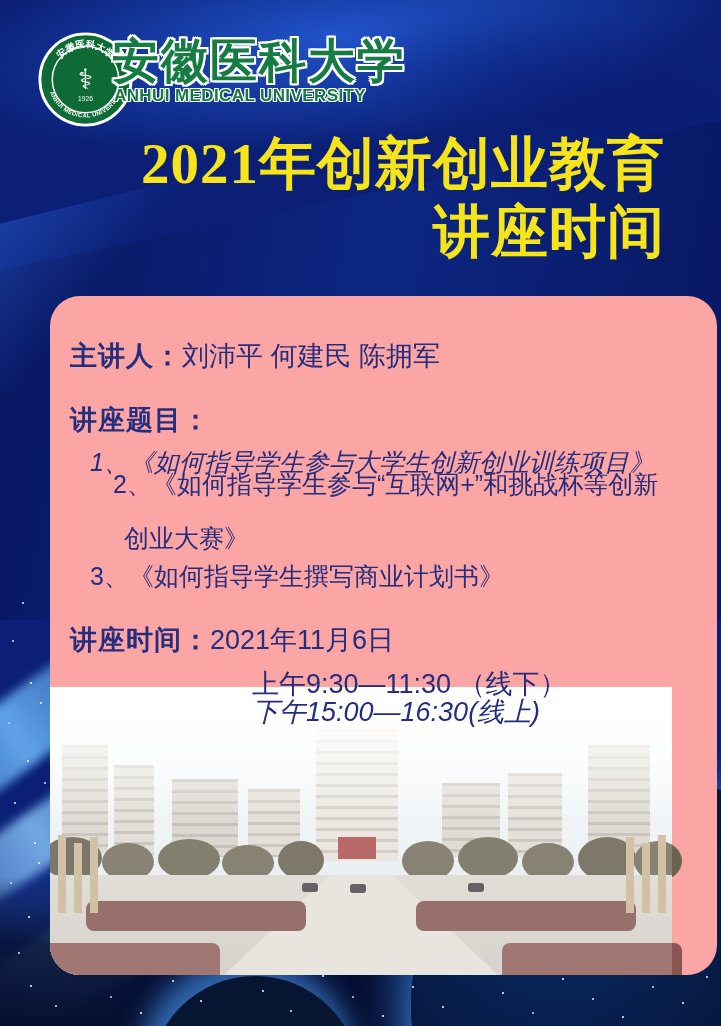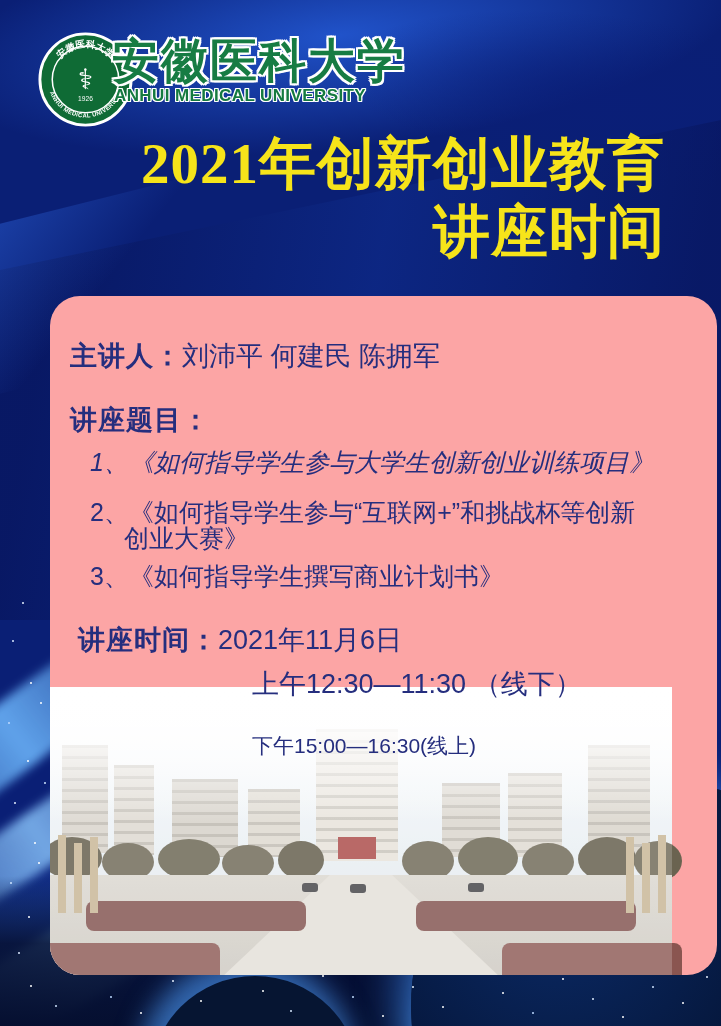--- a/index.html
+++ b/index.html
@@ -74,24 +74,24 @@
     font-size:57px; line-height:68px; color:#f6e41a; letter-spacing:1px; }
 
   
   .card { position:absolute; left:50px; top:296px; width:667px; height:679px;
     background:#fca5a5; border-radius:30px; overflow:hidden; }
   .row { position:absolute; color:#252e7e; white-space:nowrap; z-index:2; }
   .lbl { font-weight:bold; letter-spacing:1px; }
   .speaker { left:20px; top:42px; font-size:27px; }
   .topics-label { left:20px; top:106px; font-size:27px; }
   .topic-line { left:40px; font-size:25px; }
-  .t1 { top:150px;font-style:italic; } .t2 { top:200px; } .t2b { left:74px; top:226px; } .t3 { top:264px; }
-  .time-row { left:28px; top:326px; font-size:27px; }
+  .t1 { top:150px;font-style:italic; } .t2 { top:172px;margin-left:23px; } .t2b { left:74px; top:226px; } .t3 { top:264px; }
+  .time-row { left:20px; top:326px; font-size:27px; }
   .time2 { left:202px; top:370px; font-size:27px; }
-  .time3 { left:202px; top:436px; font-size:21px; }
+  .time3 { left:202px; top:398px; font-size:27px;font-style:italic; }
   .loc-row { left:20px; top:472px; font-size:27px; }
 
   
   .photo { position:absolute; left:0; bottom:0; width:622px; height:288px; z-index:1; }
   .sky { position:absolute; inset:0; background:linear-gradient(180deg,#ffffff 0%,#f1f5f8 35%,#e9eff3 55%,#e6ecf0 65%); }
   .bld { position:absolute; background:#d8d3ca;
     background-image:repeating-linear-gradient(180deg, rgba(125,120,110,.30) 0 3px, rgba(0,0,0,0) 3px 11px); }
   .b1 { left:12px; top:58px; width:46px; height:108px; }
   .b2 { left:64px; top:78px; width:40px; height:90px; background-color:#ddd8cf; }
   .b3 { left:122px; top:92px; width:66px; height:78px; background-color:#d4cfc6; }
@@ -187,21 +187,21 @@
 
     <div class="row topics-label lbl">讲座题目：</div>
     <div class="row topic-line t1">1、《如何指导学生参与大学生创新创业训练项目》</div>
     <div class="row topic-line t2">2、《如何指导学生参与“互联网+”和挑战杯等创新</div>
     <div class="row topic-line t2b">创业大赛》</div>
     <div class="row topic-line t3">3、《如何指导学生撰写商业计划书》</div>
 
     <div class="row time-row">
       <span class="lbl">讲座时间：</span><span>2021年11月6日</span>
     </div>
-    <div class="row time2">上午12:30—11:30 （线下）</div>
+    <div class="row time2">上午9:30—11:30 （线下）</div>
     <div class="row time3">下午15:00—16:30(线上)</div>
 
 
     <div class="photo">
       <div class="sky"></div>
       <div class="bld b1"></div>
       <div class="bld b2"></div>
       <div class="bld b3"></div>
       <div class="bld b4"></div>
       <div class="bld tower"></div>

